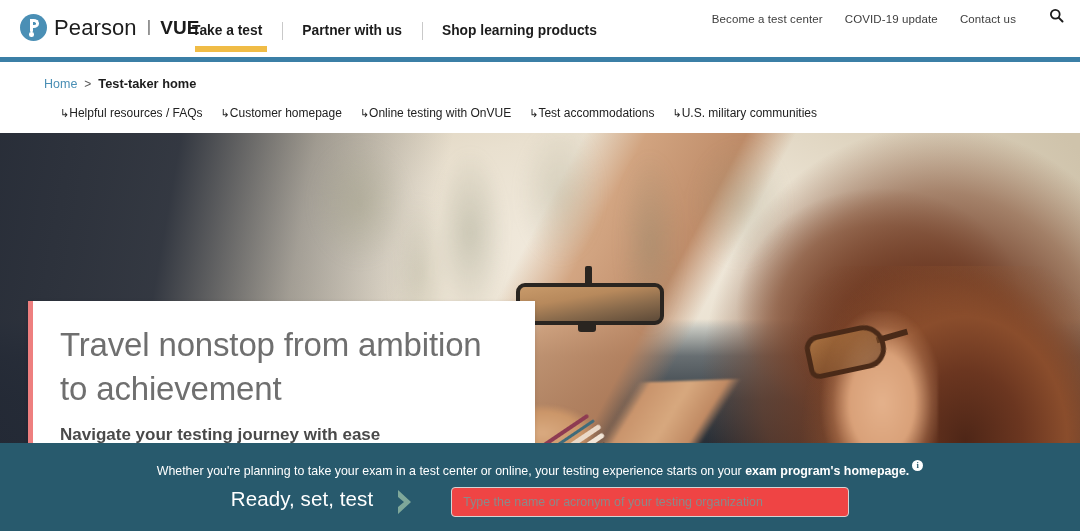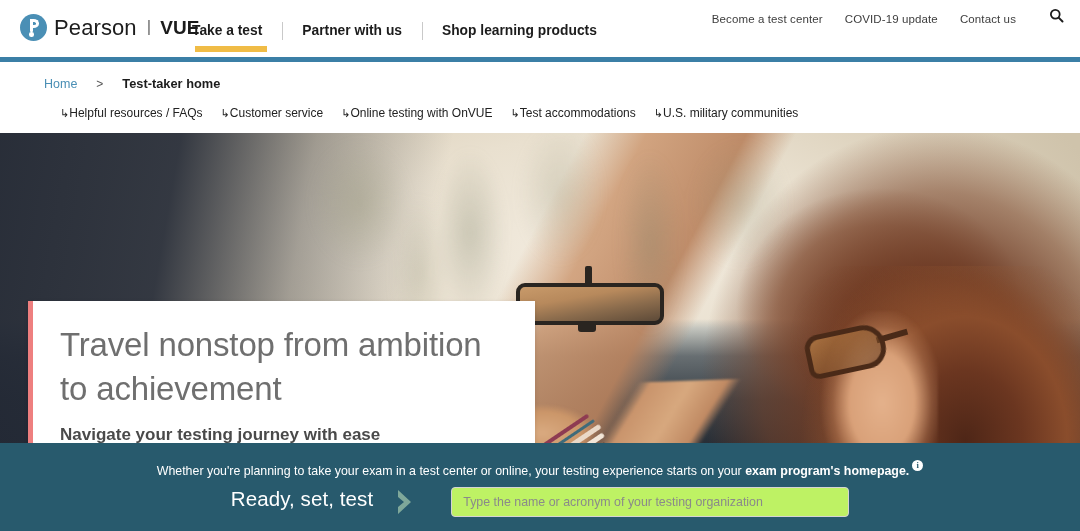--- a/index.html
+++ b/index.html
@@ -142,21 +142,21 @@
     position: absolute;
     left: 0; top: 62px;
     width: 100%; height: 71px;
     background: #ffffff;
   }
   .breadcrumb {
     position: absolute;
     left: 44px; top: 14px;
     display: flex;
     align-items: baseline;
-    gap: 19px;
+    gap: 7px;
     font-size: 12.5px;
   }
   .breadcrumb-link {
     color: #4a8fb5;
     text-decoration: none;
   }
   .breadcrumb-sep { color: #555; font-size: 12px; }
   .breadcrumb-current {
     color: #1c1c1c;
     font-weight: bold;
@@ -398,21 +398,21 @@
   .ready-chevron {
     margin: 0 22px 0 10px;
     display: flex;
     align-items: center;
   }
   .org-input {
     width: 398px;
     height: 30px;
     border: 1px solid #d4d4d4;
     border-radius: 4px;
-    background: #bef264;
+    background: #ef4444;
     padding: 4px 11px;
     font-size: 12.4px;
     color: #333;
     font-family: "Liberation Sans", sans-serif;
     outline: none;
   }
   .org-input::placeholder { color: #8a8a8a; }
 </style>
 </head>
 <body>
@@ -460,21 +460,21 @@
       <span class="breadcrumb-current">Test-taker home</span>
     </div>
 
     <div class="subnav">
       <a class="subnav-item" href="#">
         <span class="subnav-arrow">↳</span>
         <span>Helpful resources / FAQs</span>
       </a>
       <a class="subnav-item" href="#">
         <span class="subnav-arrow">↳</span>
-        <span>Customer service</span>
+        <span>Customer homepage</span>
       </a>
       <a class="subnav-item" href="#">
         <span class="subnav-arrow">↳</span>
         <span>Online testing with OnVUE</span>
       </a>
       <a class="subnav-item" href="#">
         <span class="subnav-arrow">↳</span>
         <span>Test accommodations</span>
       </a>
       <a class="subnav-item" href="#">

